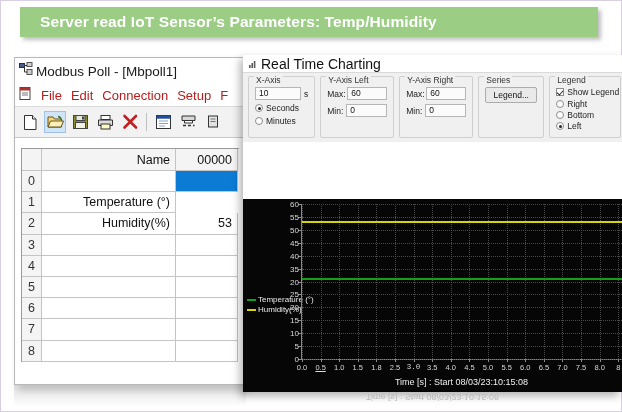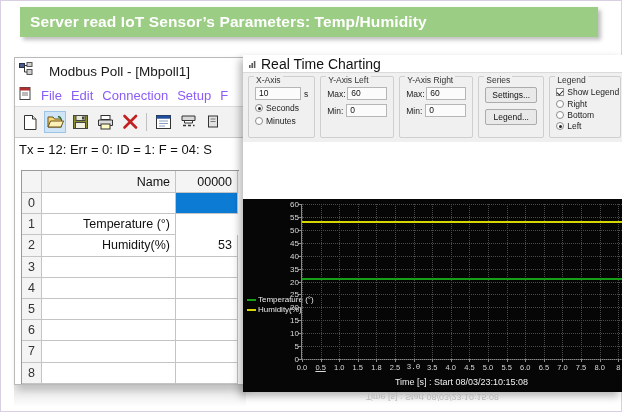--- a/index.html
+++ b/index.html
@@ -20,42 +20,42 @@
 
   
   .banner{
     position:absolute;left:20px;top:7px;width:578px;height:30px;
     background:#9ccd84;
     box-shadow:3px 3px 4px rgba(0,0,0,.25);
     display:flex;align-items:center;
   }
   .banner-text{
     color:#ffffff;font-size:15.5px;font-weight:bold;
-    padding-left:10px;letter-spacing:.1px;white-space:nowrap;
+    padding-left:20px;letter-spacing:.1px;white-space:nowrap;
   }
 
   
   .modbus-win{
     position:absolute;left:14px;top:57px;width:232px;height:328px;
     background:#ffffff;
     border:1px solid #b9b9b9;
     box-shadow:4px 5px 7px rgba(0,0,0,.28);
     box-sizing:border-box;
     overflow:hidden;
   }
   .mb-titlebar{
-    height:26px;display:flex;align-items:center;gap:16px;
+    height:26px;display:flex;align-items:center;gap:3px;
     padding:0 4px;background:#ffffff;
   }
   .mb-titlebar .t-text{font-size:13.5px;color:#1a1a1a;white-space:nowrap;}
   .mb-menubar{
     height:22px;display:flex;align-items:center;gap:9px;
     padding:0 4px;background:#ffffff;
   }
-  .mb-menubar .m-item{font-size:13px;color:#8b5cf6;white-space:nowrap;}
+  .mb-menubar .m-item{font-size:13px;color:#b91c1c;white-space:nowrap;}
   .mb-toolbar{
     height:30px;display:flex;align-items:center;gap:3px;
     padding:0 4px;background:#f2f2f2;
     border-top:1px solid #dcdcdc;border-bottom:1px solid #c9c9c9;
   }
   .tb-btn{width:22px;height:22px;display:flex;align-items:center;justify-content:center;}
   .tb-btn.sel{background:#cfe4f7;border:1px solid #9dc3e6;box-sizing:border-box;}
   .tb-sep{width:1px;height:18px;background:#c0c0c0;margin:0 2px;}
   .mb-status{
     height:22px;display:flex;align-items:center;padding:0 4px;
@@ -299,21 +299,20 @@
       </svg>
     </div>
     <div class="tb-btn">
       <svg width="10" height="16" viewBox="0 0 10 16">
         <rect x="0.5" y="2" width="9" height="11" fill="#e2e2e2" stroke="#333"></rect>
         <path d="M2.5 5 h5 M2.5 7.5 h5" stroke="#777"></path>
       </svg>
     </div>
   </div>
 
-  <div class="mb-status">Tx = 12: Err = 0: ID = 1: F = 04: S</div>
   <div class="mb-gap"></div>
 
   <div class="mb-table">
     <div class="mb-row head">
       <div class="cell c-idx"></div>
       <div class="cell c-name">Name</div>
       <div class="cell c-val">00000</div>
     </div>
 
     <div class="mb-row">
@@ -415,23 +414,20 @@
         <div class="txtinput" style="width:44px;">60</div>
       </div>
       <div class="mrow">
         <span class="mlab">Min:</span>
         <div class="txtinput" style="width:44px;">0</div>
       </div>
     </div>
 
     <div class="gbox gb-series">
       <div class="glabel">Series</div>
-      <div style="display:flex;justify-content:center;">
-          <div class="btn">Settings...</div>
-        </div>
       <div style="display:flex;justify-content:center;">
           <div class="btn">Legend...</div>
         </div>
     </div>
 
     <div class="gbox gb-legend">
       <div class="glabel">Legend</div>
       <div class="chk-row">
         <span class="chkbox on"></span>
         <span class="rlabel">Show Legend</span>

